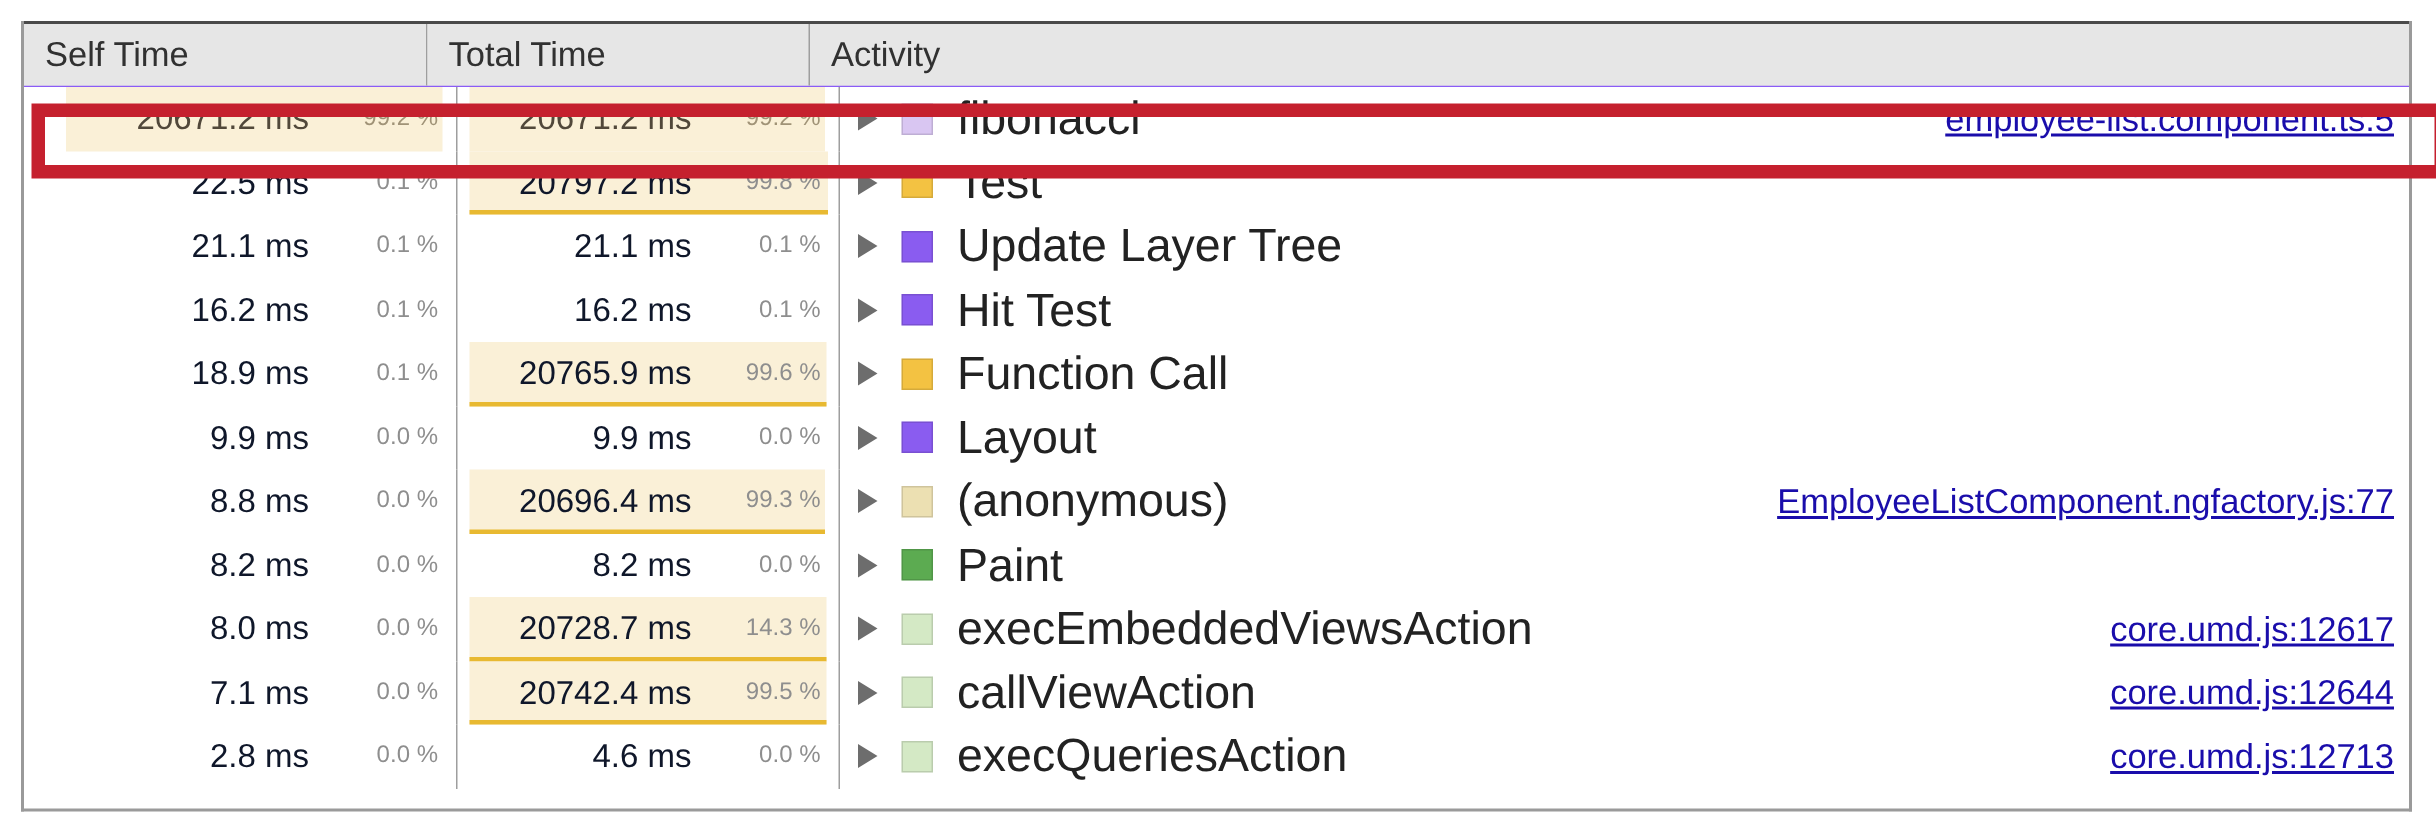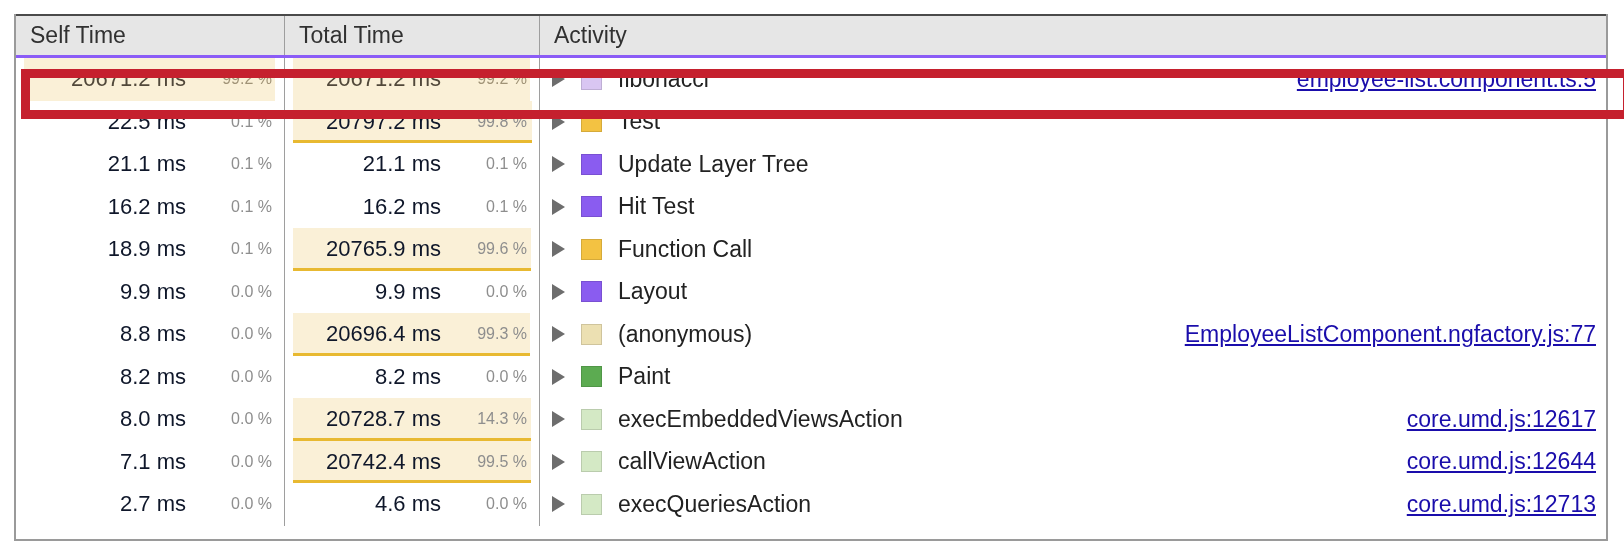--- a/index.html
+++ b/index.html
@@ -28,38 +28,38 @@
     border-bottom: 2px solid #9a9a9a;
     background: #ffffff;
   }
 
   
   .thead {
     display: flex;
     height: 44px;
     background: #e6e6e6;
     border-top: 2px solid #4a4a4a;
-    border-bottom: 3px solid #8b5cf6;
+    border-bottom: 1px solid #8b5cf6;
     box-sizing: border-box;
   }
   .th {
     box-sizing: border-box;
     display: flex;
     align-items: center;
     font-size: 23px;
     color: #313131;
     padding-left: 14px;
     background: #e6e6e6;
   }
   .th.self  { width: 269px; border-right: 1px solid #9e9e9e; }
   .th.total { width: 255px; border-right: 1px solid #9e9e9e; }
   .th.act   { flex: 1 1 auto; text-align: center; }
 
   
-  .tbody { background: #ffffff; }
+  .tbody { background: #ffffff; padding-left: 20px; }
 
   .row {
     display: flex;
     height: 42.5px;
     box-sizing: border-box;
   }
 
   .cell {
     box-sizing: border-box;
     position: relative;
@@ -117,21 +117,21 @@
   }
   .swatch {
     width: 21px;
     height: 21px;
     flex: 0 0 auto;
     margin-right: 16px;
     border: 1px solid rgba(0,0,0,0.12);
     box-sizing: border-box;
   }
   .aname {
-    font-size: 23px;
+    font-size: 31px;
     color: #222222;
     white-space: nowrap;
     flex: 0 0 auto;
   }
   .link {
     margin-left: auto;
     padding-right: 10px;
     font-size: 23px;
     color: #1a0dab;
     text-decoration: underline;
@@ -367,21 +367,21 @@
         <div class="cell act">
           <div class="tri"></div>
           <div class="swatch" style="background: rgb(212, 233, 197);"></div>
           <span class="aname">callViewAction</span>
           <span class="link">core.umd.js:12644</span>
         </div>
       </div>
       <div class="row">
         <div class="cell self">
           <div class="nums">
-            <span class="ms">2.7 ms</span>
+            <span class="ms">2.8 ms</span>
             <span class="pct">0.0 %</span>
           </div>
         </div>
         <div class="cell total">
           <div class="nums">
             <span class="ms">4.6 ms</span>
             <span class="pct">0.0 %</span>
           </div>
         </div>
         <div class="cell act">

